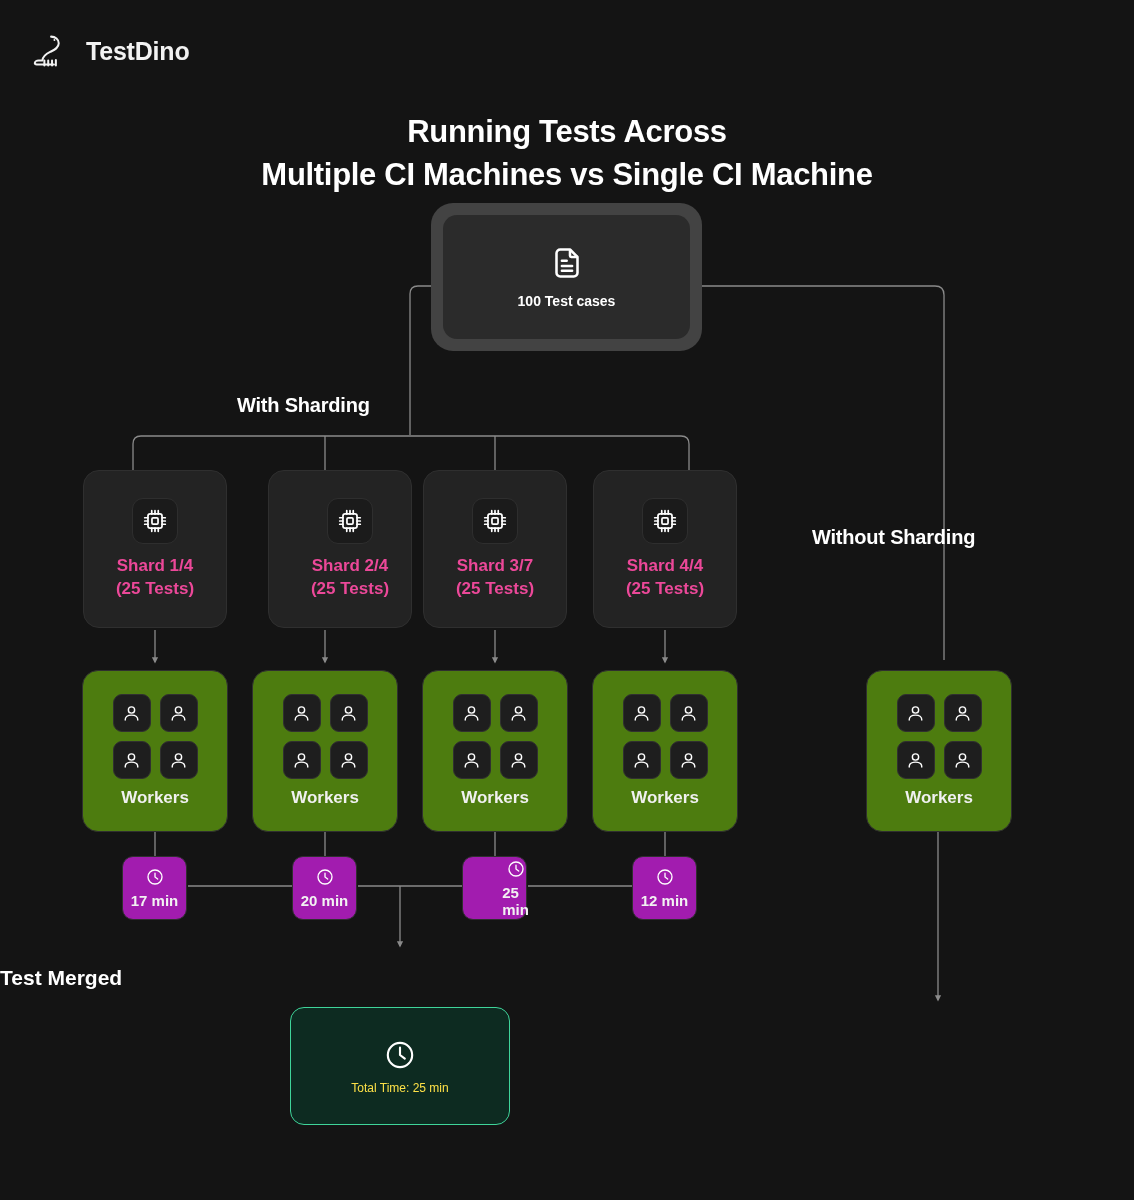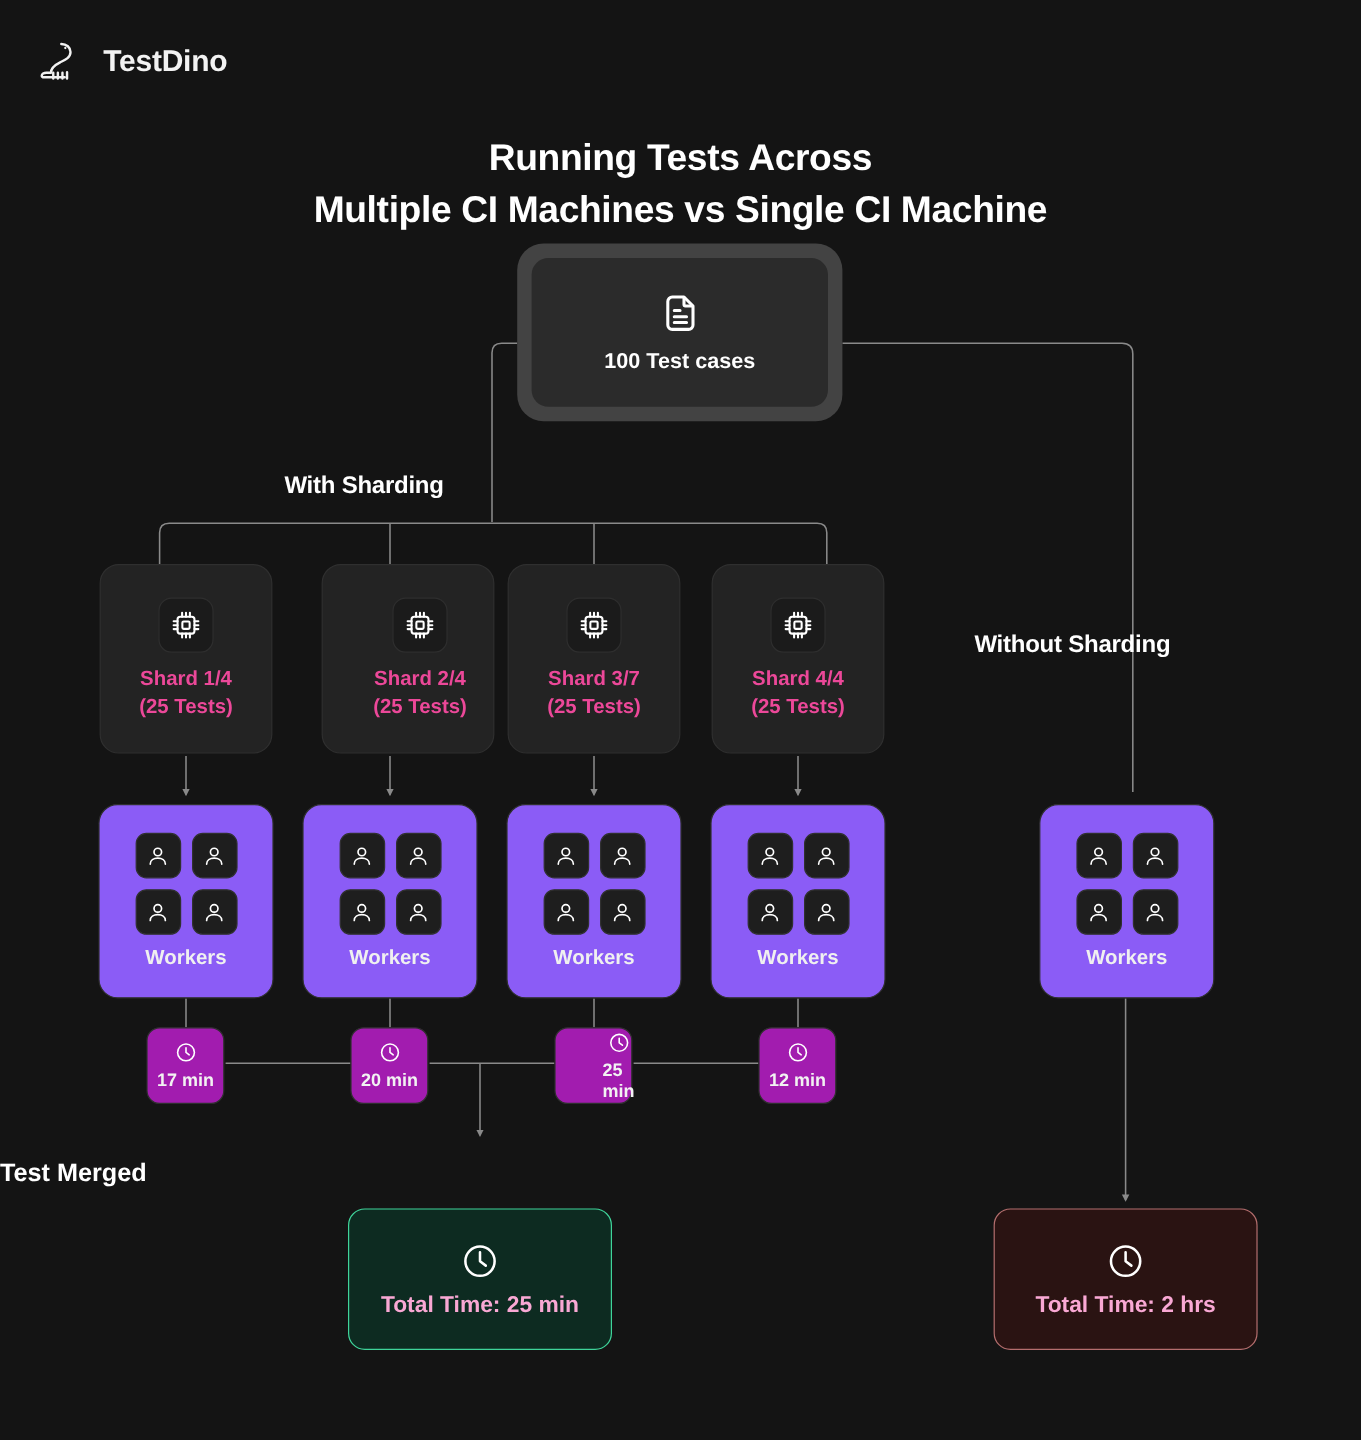--- a/index.html
+++ b/index.html
@@ -87,21 +87,21 @@
     background: #2b2b2b;
     border-radius: 14px;
     display: flex;
     flex-direction: column;
     align-items: center;
     justify-content: center;
     gap: 12px;
   }
   #root-node .node-label {
     color: #ffffff;
-    font-size: 18px;
+    font-size: 14px;
     font-weight: 700;
   }
 
   
   .shard {
     width: 144px;
     height: 158px;
     background: #232323;
     border: 1px solid #2f2f2f;
     top: 470px;
@@ -123,21 +123,21 @@
     font-weight: 700;
     line-height: 23px;
     text-align: center;
   }
   .shard .shard-text span { display: block; }
 
   
   .workers {
     width: 146px;
     height: 162px;
-    background: #8b5cf6;
+    background: #4d7c0f;
     border: 1px solid #2f2f2f;
     top: 670px;
     gap: 9px;
   }
   .worker-grid {
     display: grid;
     grid-template-columns: repeat(2, 38px);
     grid-template-rows: repeat(2, 38px);
     gap: 9px;
   }
@@ -209,23 +209,23 @@
     left: 290px;
     background: #0d2b21;
     border-color: #3fd49a;
   }
   .result.red {
     left: 828px;
     background: #2a1312;
     border-color: #b46e6e;
   }
   .result .result-text {
-    color: #f9a8d4;
-    font-size: 19px;
-    font-weight: 700;
+    color: #fde047;
+    font-size: 12px;
+    font-weight: 400;
   }
 </style>
 </head>
 <body>
 
 <div id="page">
 
   <div id="brand">
     <svg class="logo-mark" viewBox="0 0 48 48" fill="none">
       <path d="M22 9c4.5 0 8 3 8 7 0 5-5 7-9 9-5 2.5-8 5-8 9h-4c-2.2 0-4 1.2-4 2.6 0 .9.8 1.4 2 1.4h18" stroke="#f2f2f2" stroke-width="2.1" stroke-linecap="round" stroke-linejoin="round"></path>
@@ -531,21 +531,14 @@
   <div id="label-merged">Test Merged</div>
 
   <div class="node result green">
     <svg width="34" height="34" viewBox="0 0 24 24" fill="none">
       <circle cx="12" cy="12" r="8.6" stroke="#ffffff" stroke-width="1.5"></circle>
       <path d="M12 6.8V12l3.4 2.6" stroke="#ffffff" stroke-width="1.5" stroke-linecap="round" stroke-linejoin="round"></path>
     </svg>
     <div class="result-text">Total Time: 25 min</div>
   </div>
 
-  <div class="node result red">
-    <svg width="34" height="34" viewBox="0 0 24 24" fill="none">
-      <circle cx="12" cy="12" r="8.6" stroke="#ffffff" stroke-width="1.5"></circle>
-      <path d="M12 6.8V12l3.4 2.6" stroke="#ffffff" stroke-width="1.5" stroke-linecap="round" stroke-linejoin="round"></path>
-    </svg>
-    <div class="result-text">Total Time: 2 hrs</div>
-  </div>
 
 </div>
 
 </body></html>

